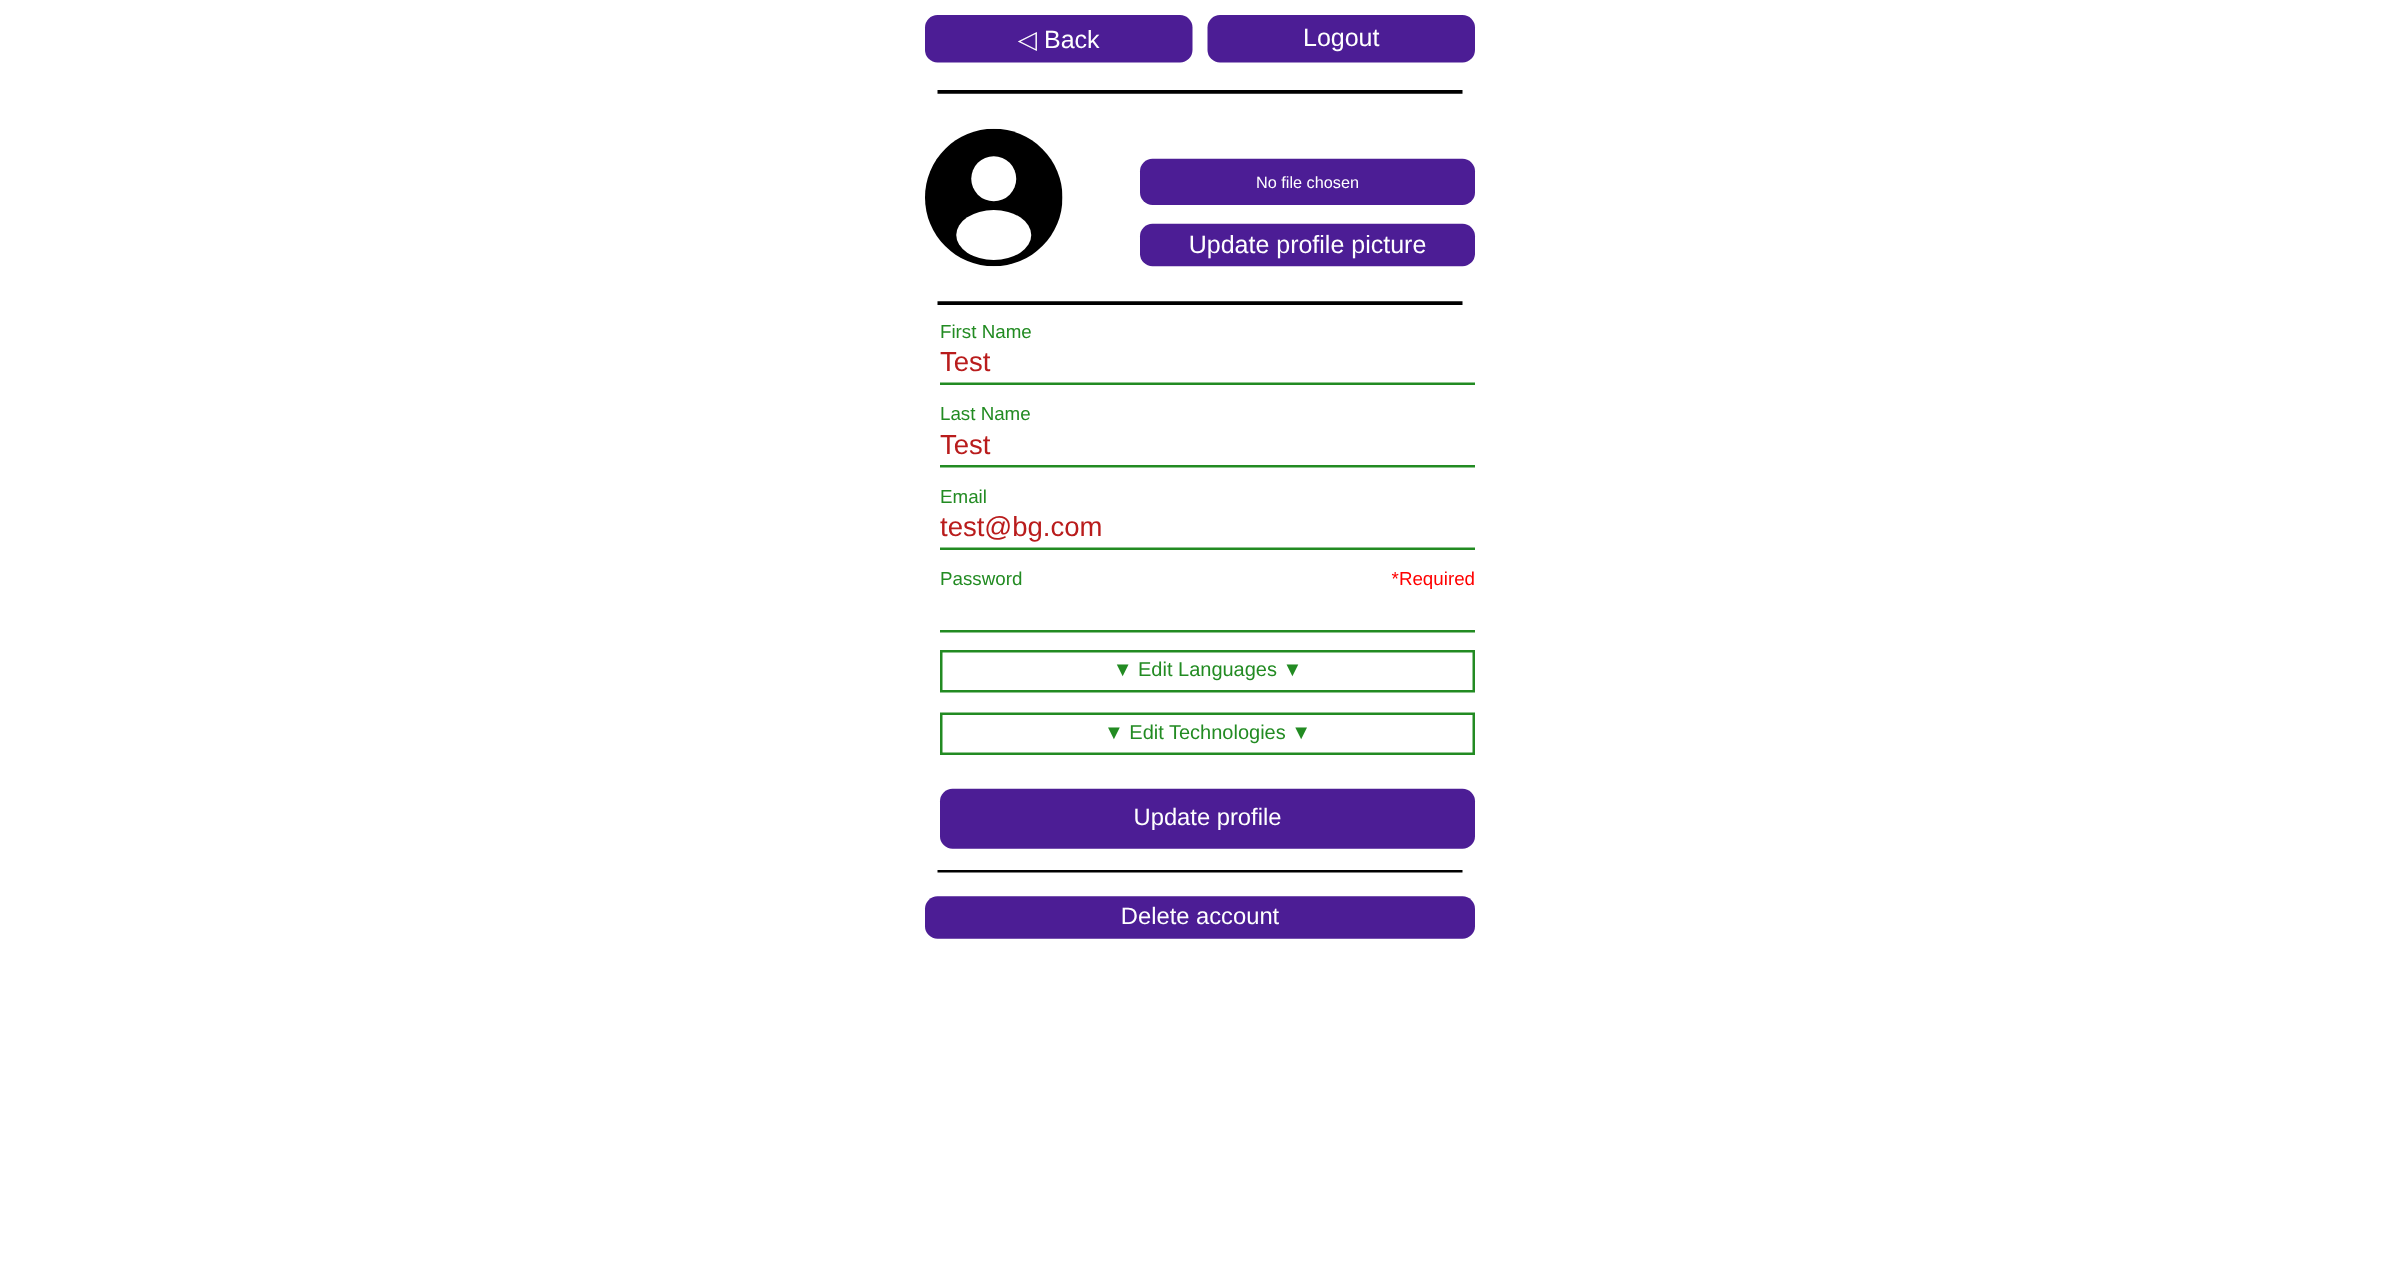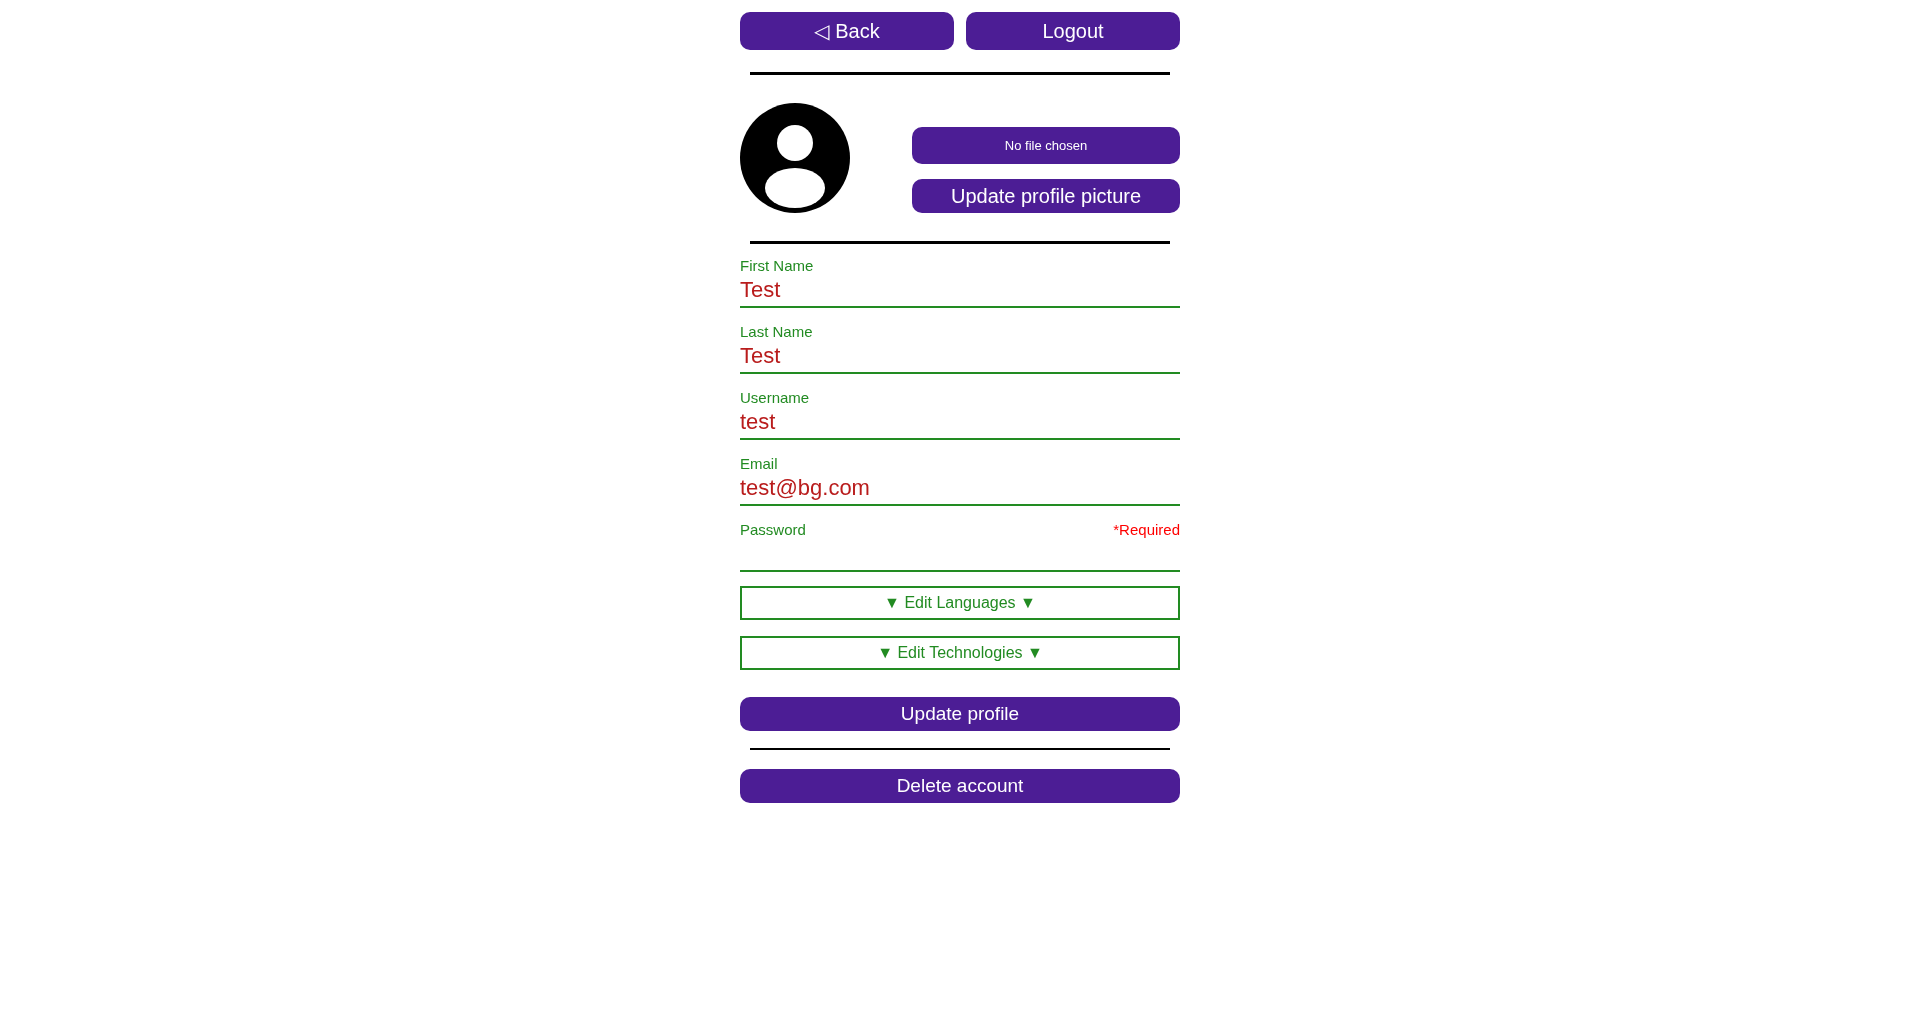--- a/index.html
+++ b/index.html
@@ -66,21 +66,21 @@
   }
   .file-btn {
     height: 37px;
     font-size: 13px;
   }
   .update-pic-btn {
     height: 34px;
     font-size: 20px;
   }
   
-  .form-area { margin-top: 12px; }
+  .form-area { margin-top: 12px; margin-left: 12px; }
   .field { margin-bottom: 14px; }
   .label-row {
     display: flex;
     justify-content: space-between;
     align-items: baseline;
   }
   .field-label {
     display: block;
     color: #228B22;
     font-size: 15px;
@@ -116,21 +116,21 @@
     cursor: pointer;
     display: flex;
     align-items: center;
     justify-content: center;
   }
   .btn-outline.languages { margin-top: 6px; }
   .btn-outline.technologies { margin-top: 16px; }
   
   .btn-update {
     width: 100%;
-    height: 34px;
+    height: 48px;
     font-size: 19px;
     margin-top: 27px;
   }
   .btn-delete {
     width: 100%;
     height: 34px;
     font-size: 19px;
     margin-top: 19px;
   }
 </style>
@@ -167,24 +167,20 @@
     <div class="field">
       <label class="field-label">First Name</label>
       <input class="field-input" type="text" value="Test" style="">
     </div>
 
     <div class="field">
       <label class="field-label">Last Name</label>
       <input class="field-input" type="text" value="Test" style="">
     </div>
 
-    <div class="field">
-      <label class="field-label">Username</label>
-      <input class="field-input" type="text" value="test" style="">
-    </div>
 
     <div class="field">
       <label class="field-label">Email</label>
       <input class="field-input" type="text" value="test@bg.com" style="">
     </div>
 
     <div class="field">
       <div class="label-row">
         <label class="field-label">Password</label>
         <span class="required-note">*Required</span>

